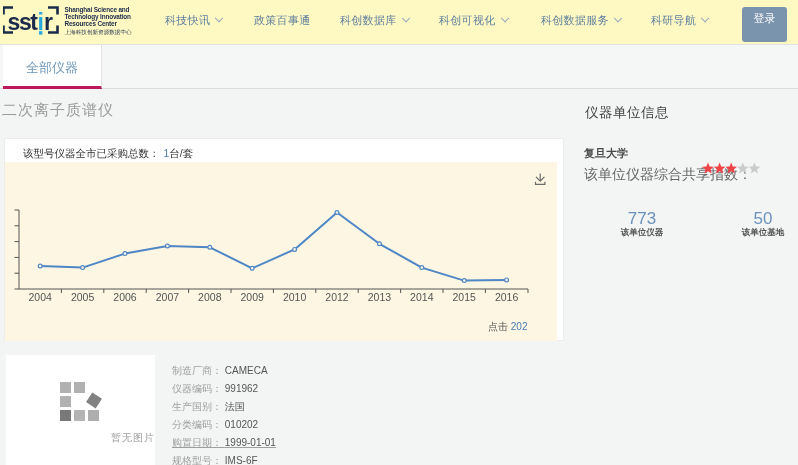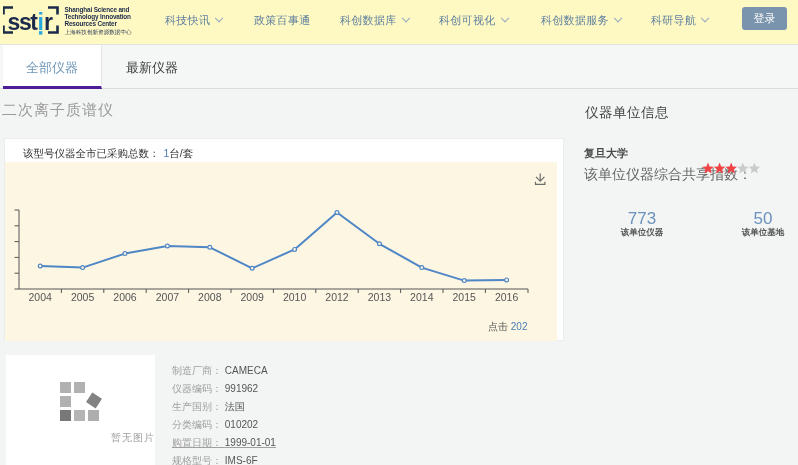--- a/index.html
+++ b/index.html
@@ -4,25 +4,25 @@
 <style>
 * { margin:0; padding:0; box-sizing:border-box; }
 html,body { width:798px; height:465px; }
 body { font-family:"Liberation Sans",sans-serif; background:#f3f4f4; position:relative; overflow:hidden; }
 .abs { position:absolute; }
 
 
 .header { position:absolute; top:0; left:0; width:798px; height:45px; background:#fef9c3; border-bottom:1px solid #e2e2e2; }
 .nav { position:absolute; top:13px; font-size:11px; color:#5e7f9e; letter-spacing:0.3px; }
 .chev { display:inline-block; width:6px; height:6px; border-right:1.3px solid #94a9bc; border-bottom:1.3px solid #94a9bc; transform:rotate(45deg) translate(-2px,-2px); margin-left:6px; }
-.loginbtn { position:absolute; left:742px; top:7px; width:45px; height:23px; background:#7b94ad; color:#fff; font-size:11px; text-align:center; line-height:23px; border-radius:3px; }
+.loginbtn { position:absolute; left:742px; top:7px; width:45px; height:35px; background:#7b94ad; color:#fff; font-size:11px; text-align:center; line-height:23px; border-radius:3px; }
 
 
 .tabbar { position:absolute; top:45px; left:0; width:798px; height:44px; background:#f5f6f6; border-bottom:1px solid #dcdcdc; }
-.tab1 { position:absolute; left:3px; top:0; width:99px; height:44px; text-align:center; line-height:45px; font-size:13px; color:#6e96b8; background:#fff; border-bottom:3px solid #4c1d95; border-right:1px solid #e3e3e3; }
+.tab1 { position:absolute; left:3px; top:0; width:99px; height:44px; text-align:center; line-height:45px; font-size:13px; color:#6e96b8; background:#fff; border-bottom:3px solid #be185d; border-right:1px solid #e3e3e3; }
 .tab2 { position:absolute; left:103px; top:0; width:98px; height:44px; text-align:center; line-height:45px; font-size:13px; color:#3a3a3a; }
 
 
 .h1 { position:absolute; left:2px; top:101px; font-size:15px; color:#9b9b9b; letter-spacing:1px; }
 
 
 .card { position:absolute; left:4px; top:138px; width:560px; height:203px; background:#fff; border:1px solid #ececec; }
 .cardhead { position:absolute; left:18px; top:8px; font-size:10.5px; color:#333; }
 .cardhead b { font-weight:normal; color:#4a7db5; }
 
@@ -64,21 +64,20 @@
   <div class="nav" style="left:254px;">政策百事通</div>
   <div class="nav" style="left:340px;">科创数据库<span class="chev"></span></div>
   <div class="nav" style="left:439px;">科创可视化<span class="chev"></span></div>
   <div class="nav" style="left:541px;">科创数据服务<span class="chev"></span></div>
   <div class="nav" style="left:651px;">科研导航<span class="chev"></span></div>
   <div class="loginbtn">登录</div>
 </div>
 
 <div class="tabbar">
   <div class="tab1">全部仪器</div>
-  <div class="tab2">最新仪器</div>
 </div>
 
 <div class="h1">二次离子质谱仪</div>
 
 <div class="card">
   <div class="cardhead">该型号仪器全市已采购总数：<b style="margin-left:4px;">1</b>台/套</div>
 </div>
 
 <svg class="abs" style="left:5px; top:162px;" width="552" height="179" viewBox="0 0 552 179">
   <rect x="0" y="0" width="552" height="179" fill="#fdf6e3"></rect>

